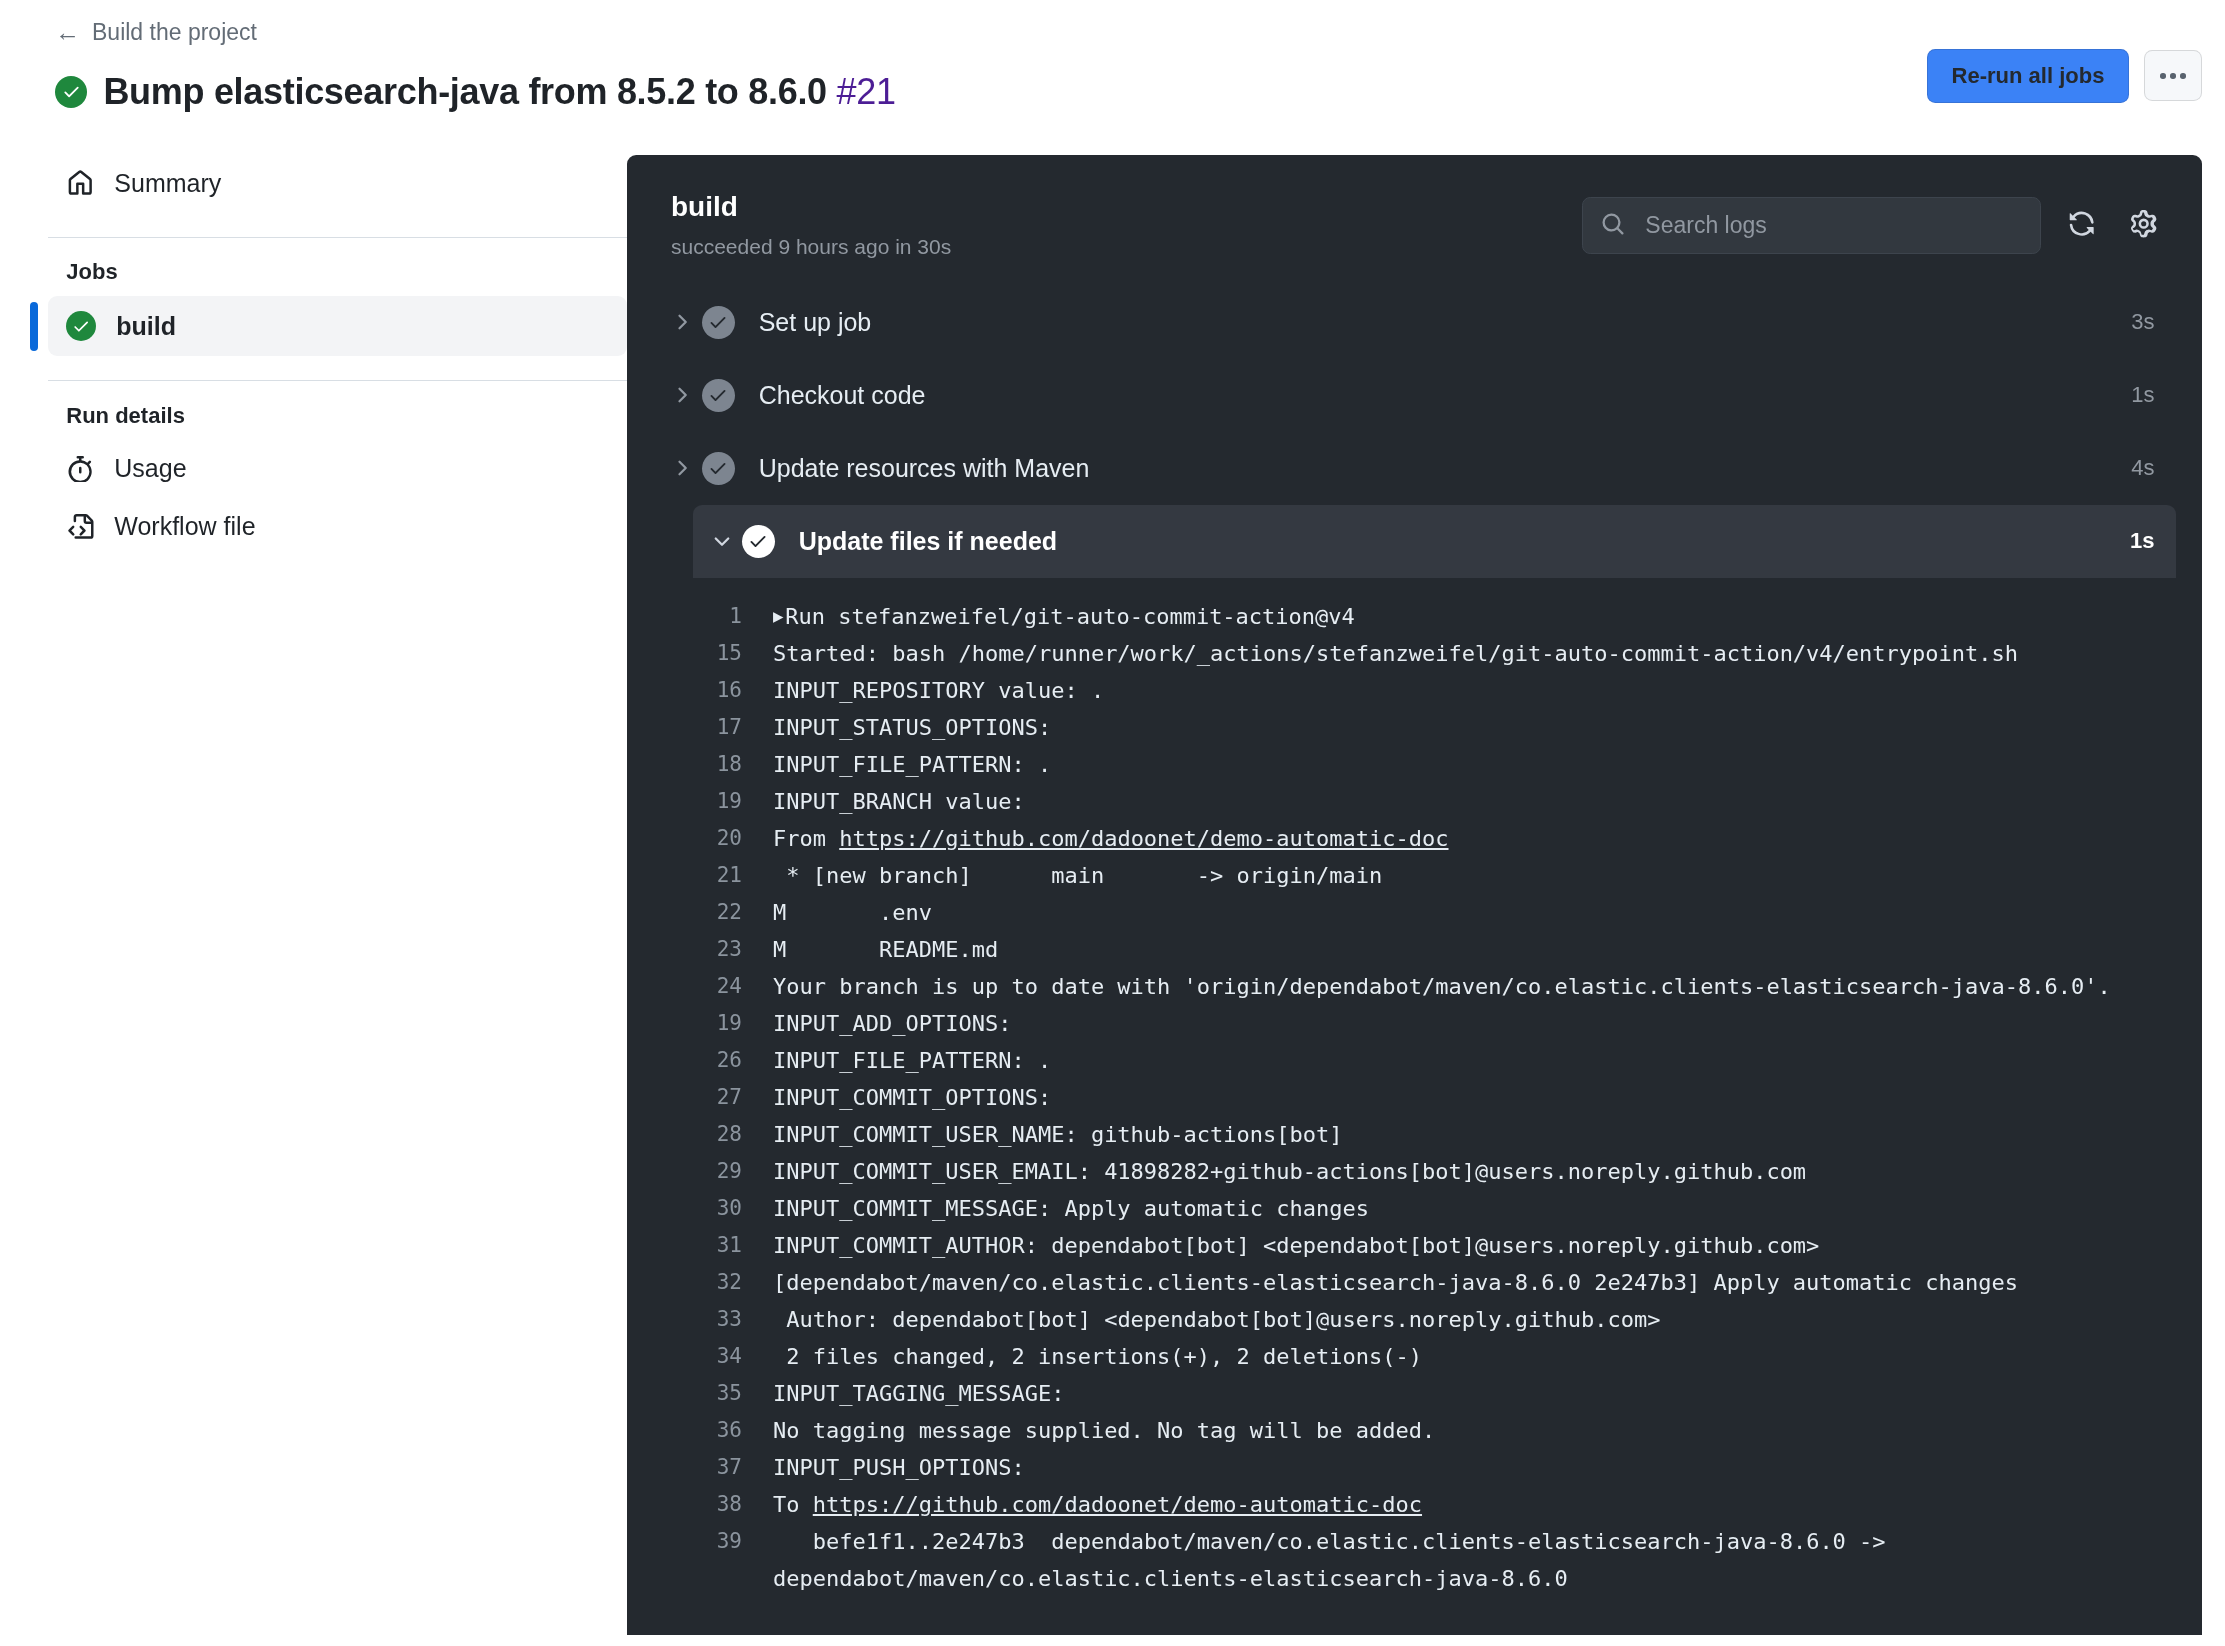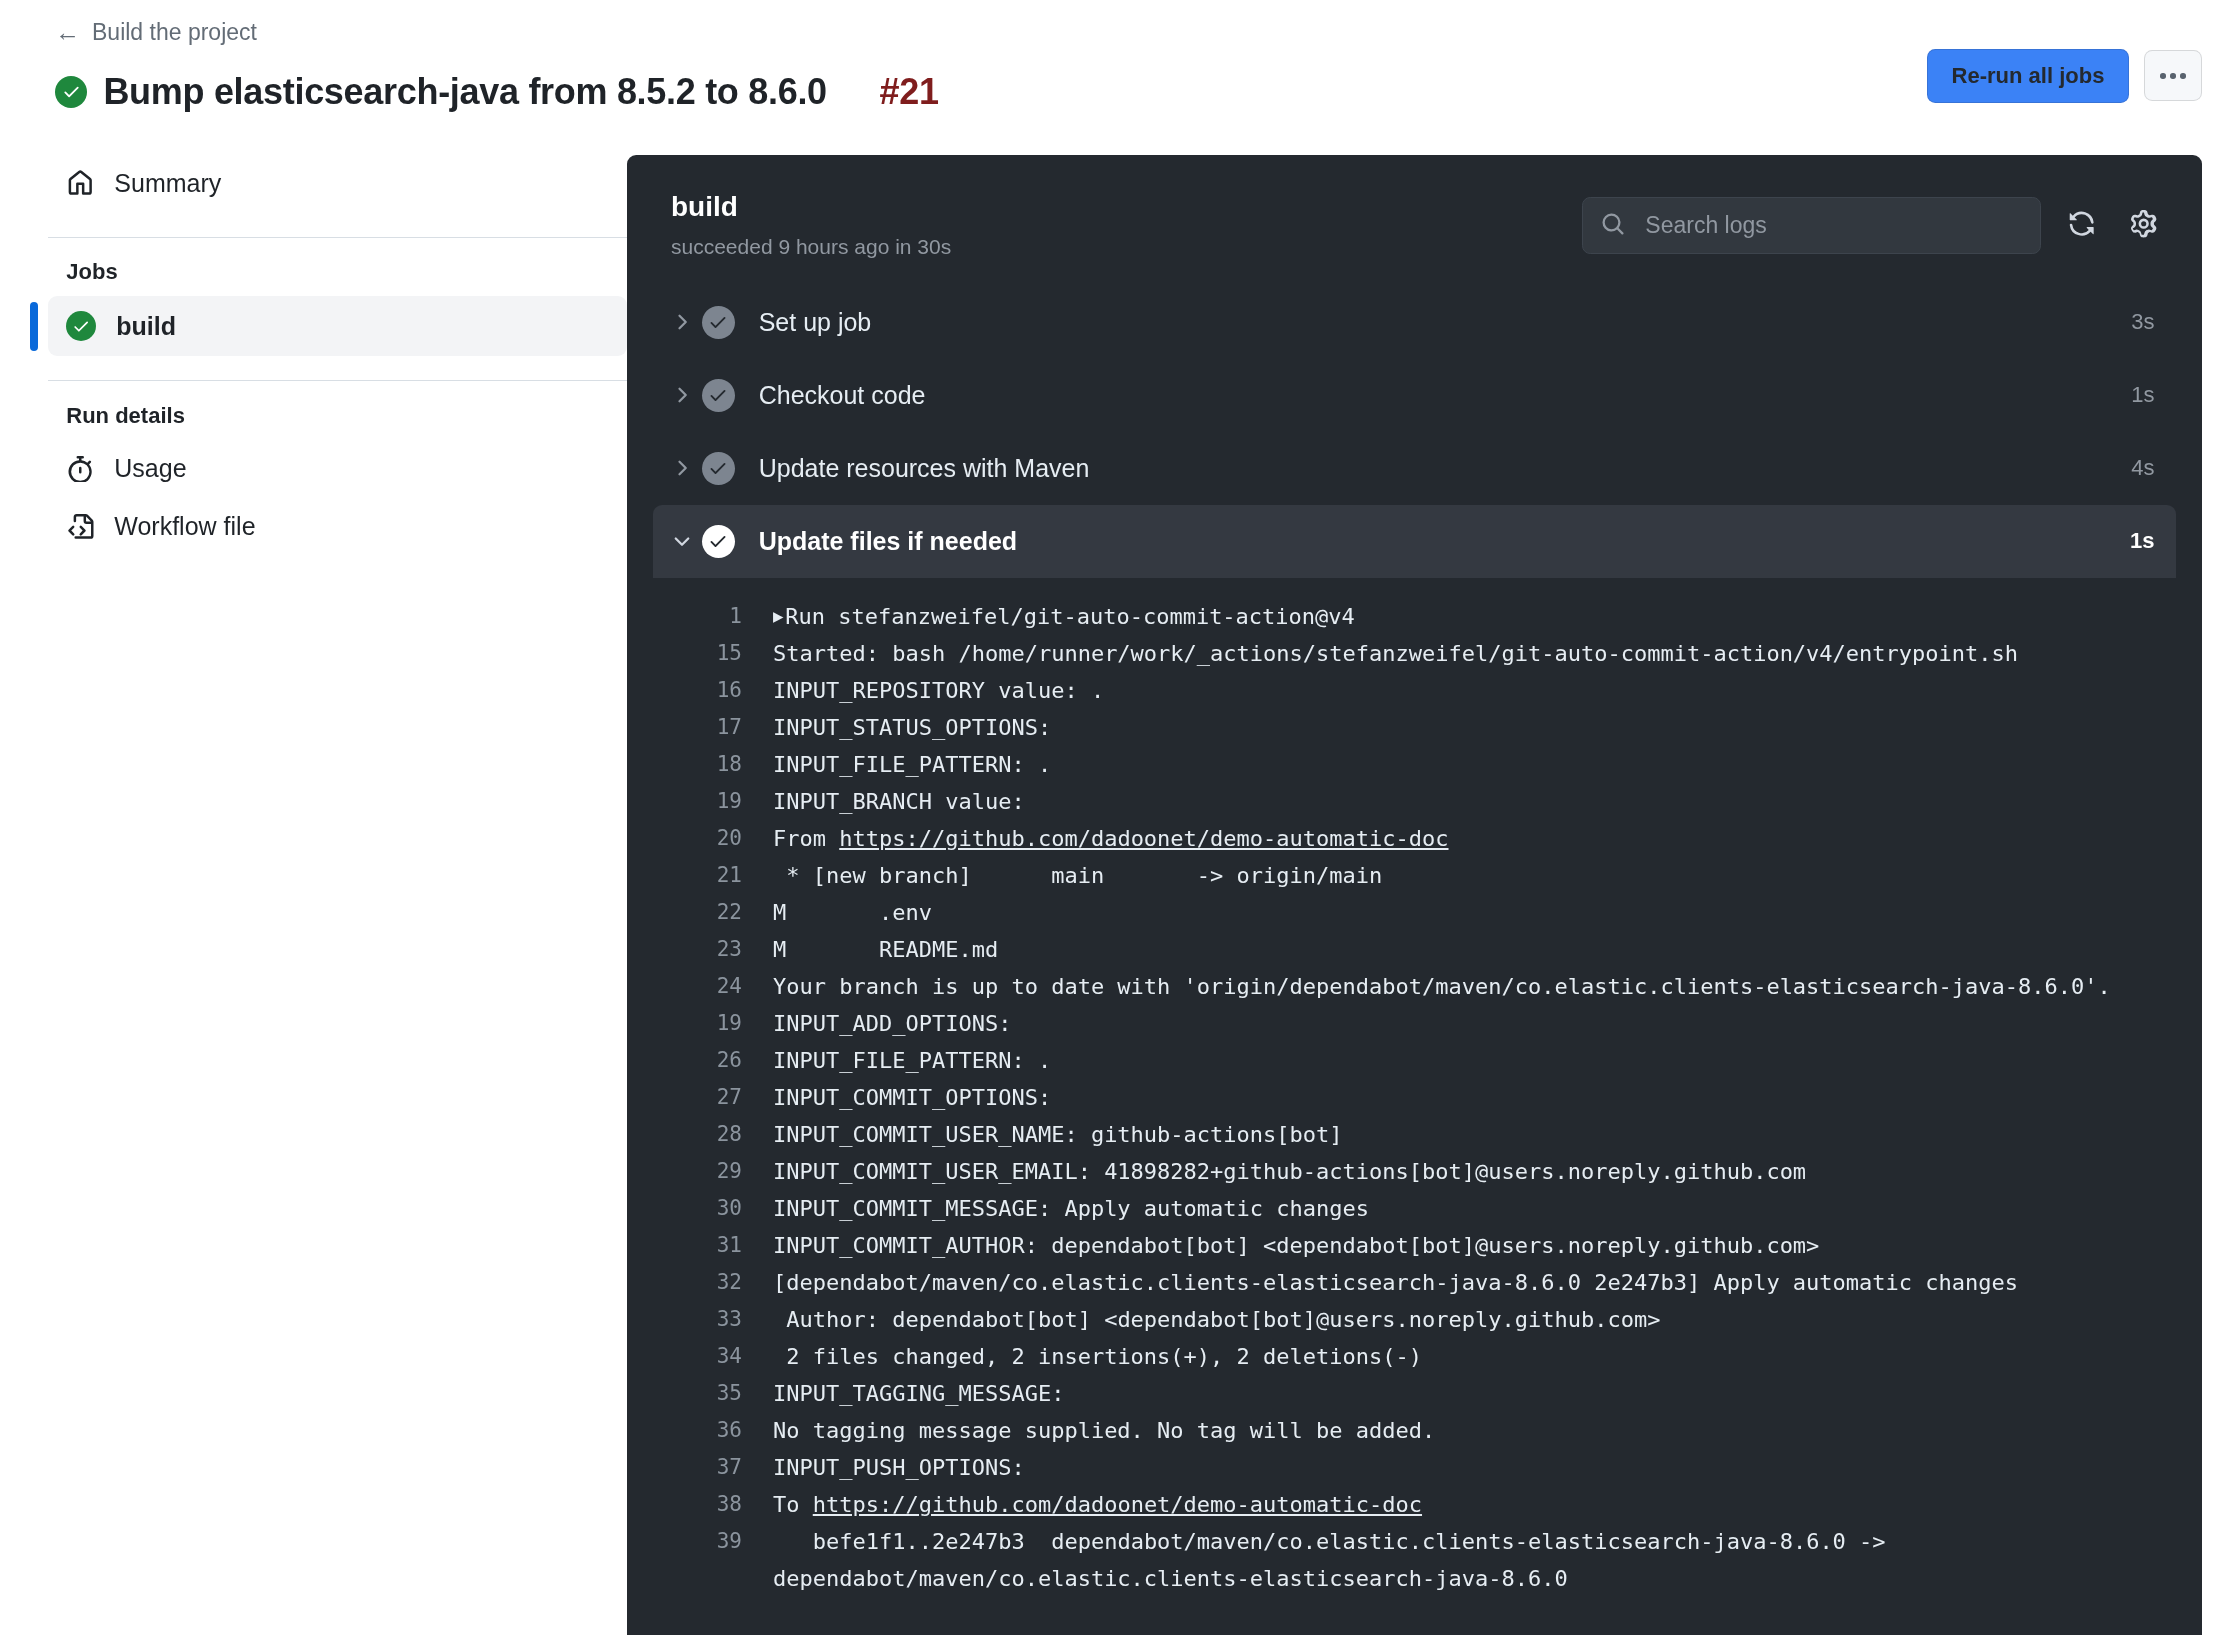--- a/index.html
+++ b/index.html
@@ -49,21 +49,21 @@
   }
   .status-circle svg { display: block; }
 
   .run-title {
     font-size: 36px;
     font-weight: bold;
     letter-spacing: -0.3px;
     color: #1f2328;
     white-space: nowrap;
   }
-  .run-number { color: #7f1d1d; font-weight: bold; margin-left: 43px; }
+  .run-number { color: #4c1d95; font-weight: normal; }
 
   .header-actions {
     position: absolute;
     top: 49px;
     right: 24px;
     display: flex;
     align-items: center;
     gap: 14.6px;
   }
   .btn {
@@ -232,20 +232,21 @@
     align-items: center;
     gap: 0;
     height: 73px;
     padding: 0 22px 0 9.1px;
     cursor: pointer;
     justify-content: flex-end;
   }
   .step-row.expanded {
     background: #343941;
     border-radius: 9.1px 9.1px 0 0;
+    margin-left: 40px;
   }
   .step-chevron {
     width: 40px; flex: 0 0 40px;
     display: flex; align-items: center; justify-content: center;
     color: #9198a1;
   }
   .step-status {
     width: 33px; height: 33px; flex: 0 0 33px;
     border-radius: 50%;
     background: #7d8590;

